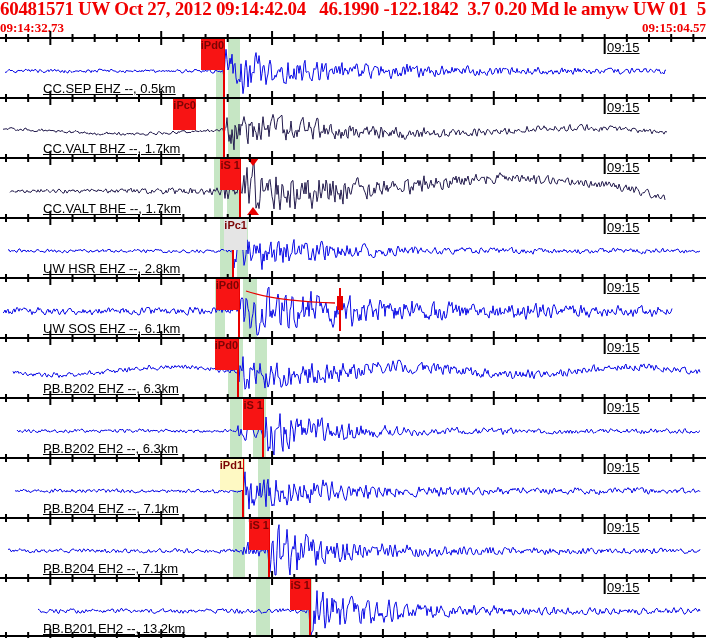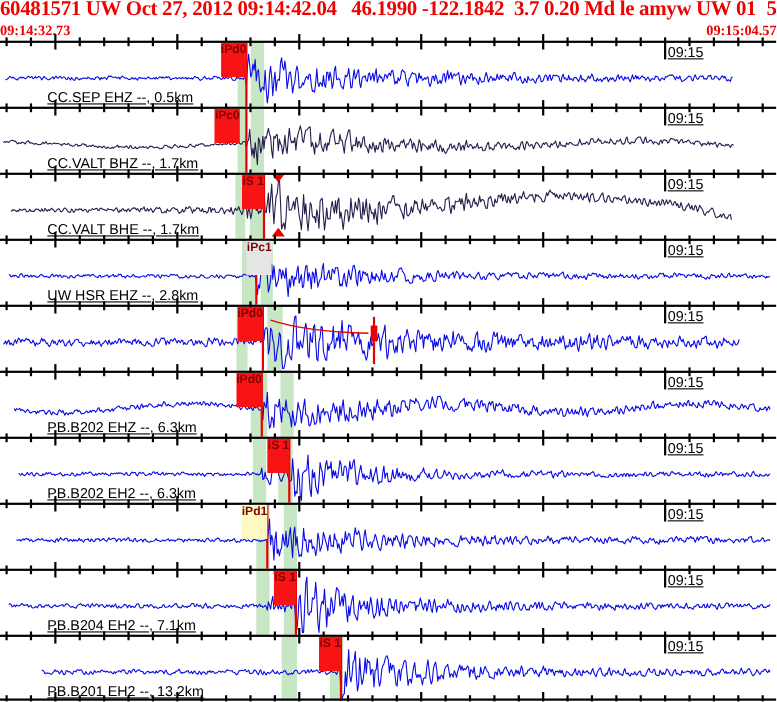--- a/index.html
+++ b/index.html
@@ -443,47 +443,49 @@
     </svg>
   <div id="overlays">
       <div class="panel" style="top: 38px;">
         <div class="stlab">CC.SEP EHZ --, 0.5km</div>
         <div class="minlab">09:15</div>
         <div class="pickflag" style="right: 482px; background: rgb(248, 20, 20); color: rgb(122, 4, 4);">iPd0</div>
       </div>
       <div class="panel" style="top: 98px;">
         <div class="stlab">CC.VALT BHZ --, 1.7km</div>
         <div class="minlab">09:15</div>
-        <div class="pickflag" style="right: 488px; background: rgb(248, 20, 20); color: rgb(122, 4, 4);">iPc0</div>
+        <div class="pickflag" style="right: 510px; background: rgb(248, 20, 20); color: rgb(122, 4, 4);">iPc0</div>
       </div>
       <div class="panel" style="top: 158px;">
         <div class="stlab">CC.VALT BHE --, 1.7km</div>
         <div class="minlab">09:15</div>
         <div class="pickflag" style="right: 466px; background: rgb(248, 20, 20); color: rgb(122, 4, 4);">iS 1</div>
       </div>
       <div class="panel" style="top: 218px;">
         <div class="stlab">UW HSR EHZ --, 2.8km</div>
         <div class="minlab">09:15</div>
         <div class="pickflag" style="right: 459px; background: #e5e5e5; color: rgb(122, 4, 4);">iPc1</div>
       </div>
       <div class="panel" style="top: 278px;">
+        <div class="stlab">UW SOS EHZ --, 6.1km</div>
         <div class="minlab">09:15</div>
         <div class="pickflag" style="right: 467px; background: rgb(248, 20, 20); color: rgb(122, 4, 4);">iPd0</div>
       </div>
       <div class="panel" style="top: 338px;">
         <div class="stlab">PB.B202 EHZ --, 6.3km</div>
         <div class="minlab">09:15</div>
         <div class="pickflag" style="right: 468px; background: rgb(248, 20, 20); color: rgb(122, 4, 4);">iPd0</div>
       </div>
       <div class="panel" style="top: 398px;">
         <div class="stlab">PB.B202 EH2 --, 6.3km</div>
         <div class="minlab">09:15</div>
         <div class="pickflag" style="right: 443px; background: rgb(248, 20, 20); color: rgb(122, 4, 4);">iS 1</div>
       </div>
       <div class="panel" style="top: 458px;">
+        <div class="stlab">PB.B204 EHZ --, 7.1km</div>
         <div class="minlab">09:15</div>
         <div class="pickflag" style="right: 463px; background: #fef9c3; color: rgb(122, 4, 4);">iPd1</div>
       </div>
       <div class="panel" style="top: 518px;">
         <div class="stlab">PB.B204 EH2 --, 7.1km</div>
         <div class="minlab">09:15</div>
         <div class="pickflag" style="right: 437px; background: rgb(248, 20, 20); color: rgb(122, 4, 4);">iS 1</div>
       </div>
       <div class="panel" style="top: 578px;">
         <div class="stlab">PB.B201 EH2 --, 13.2km</div>

